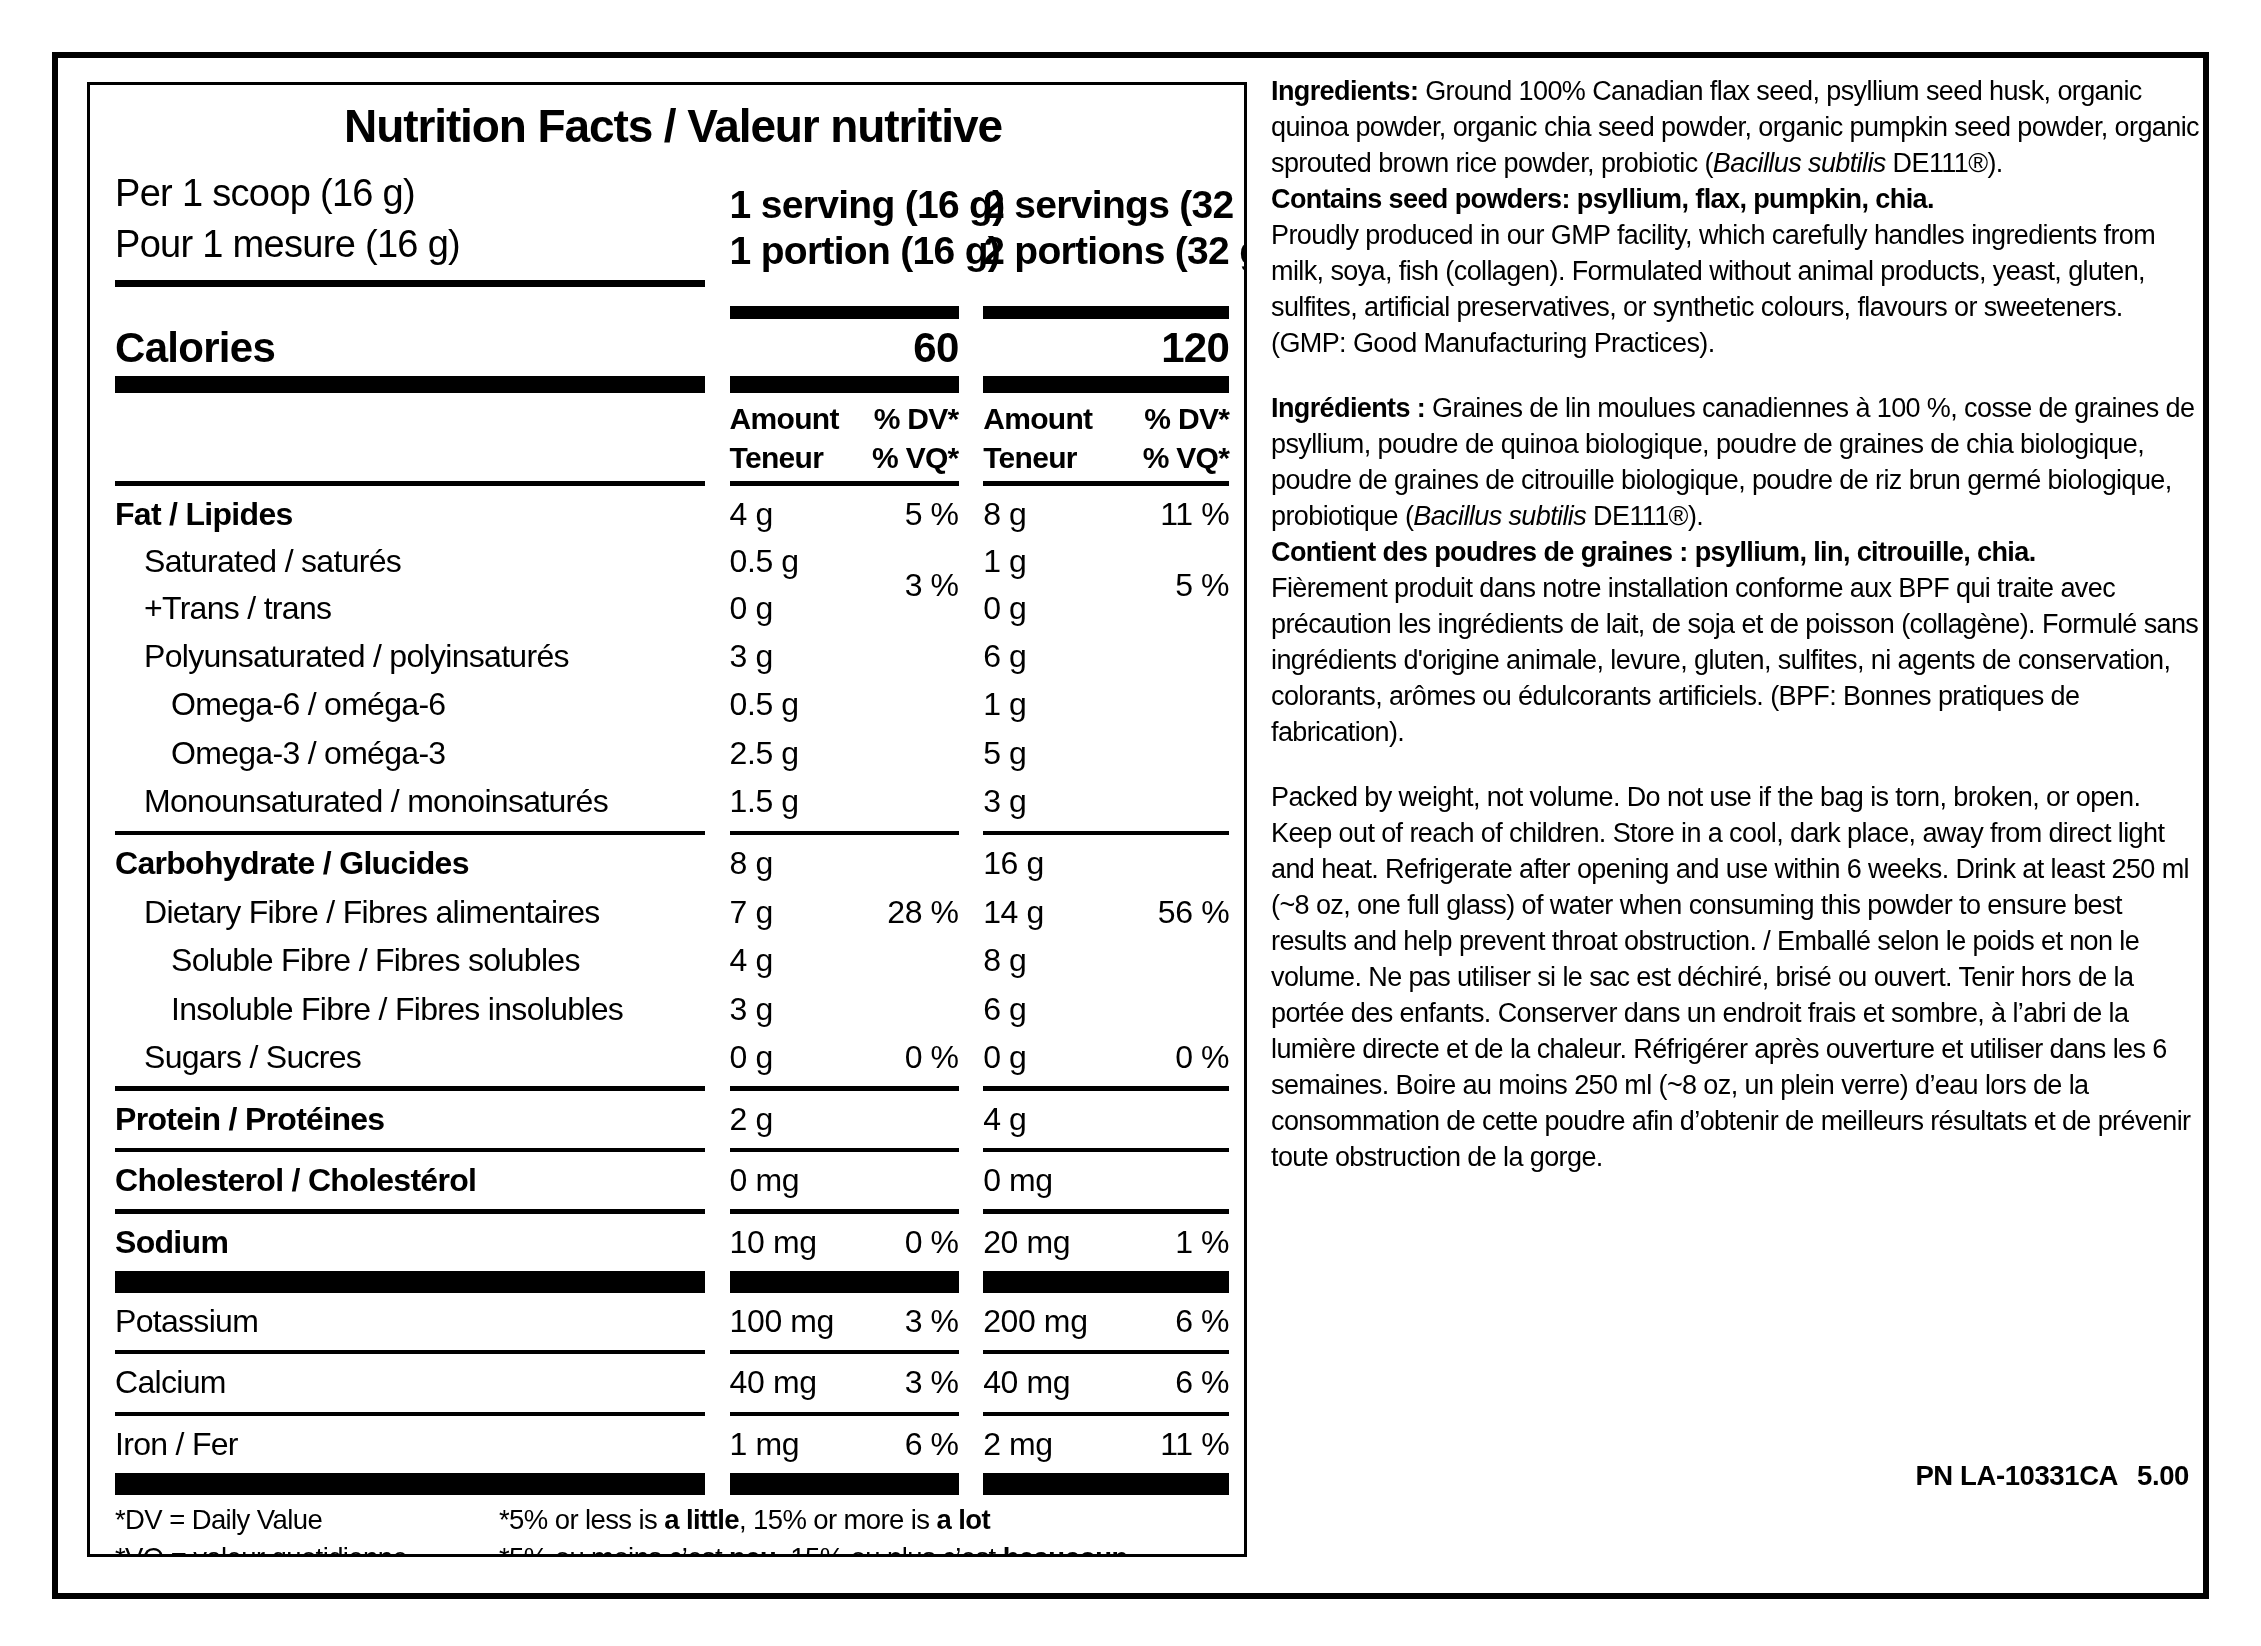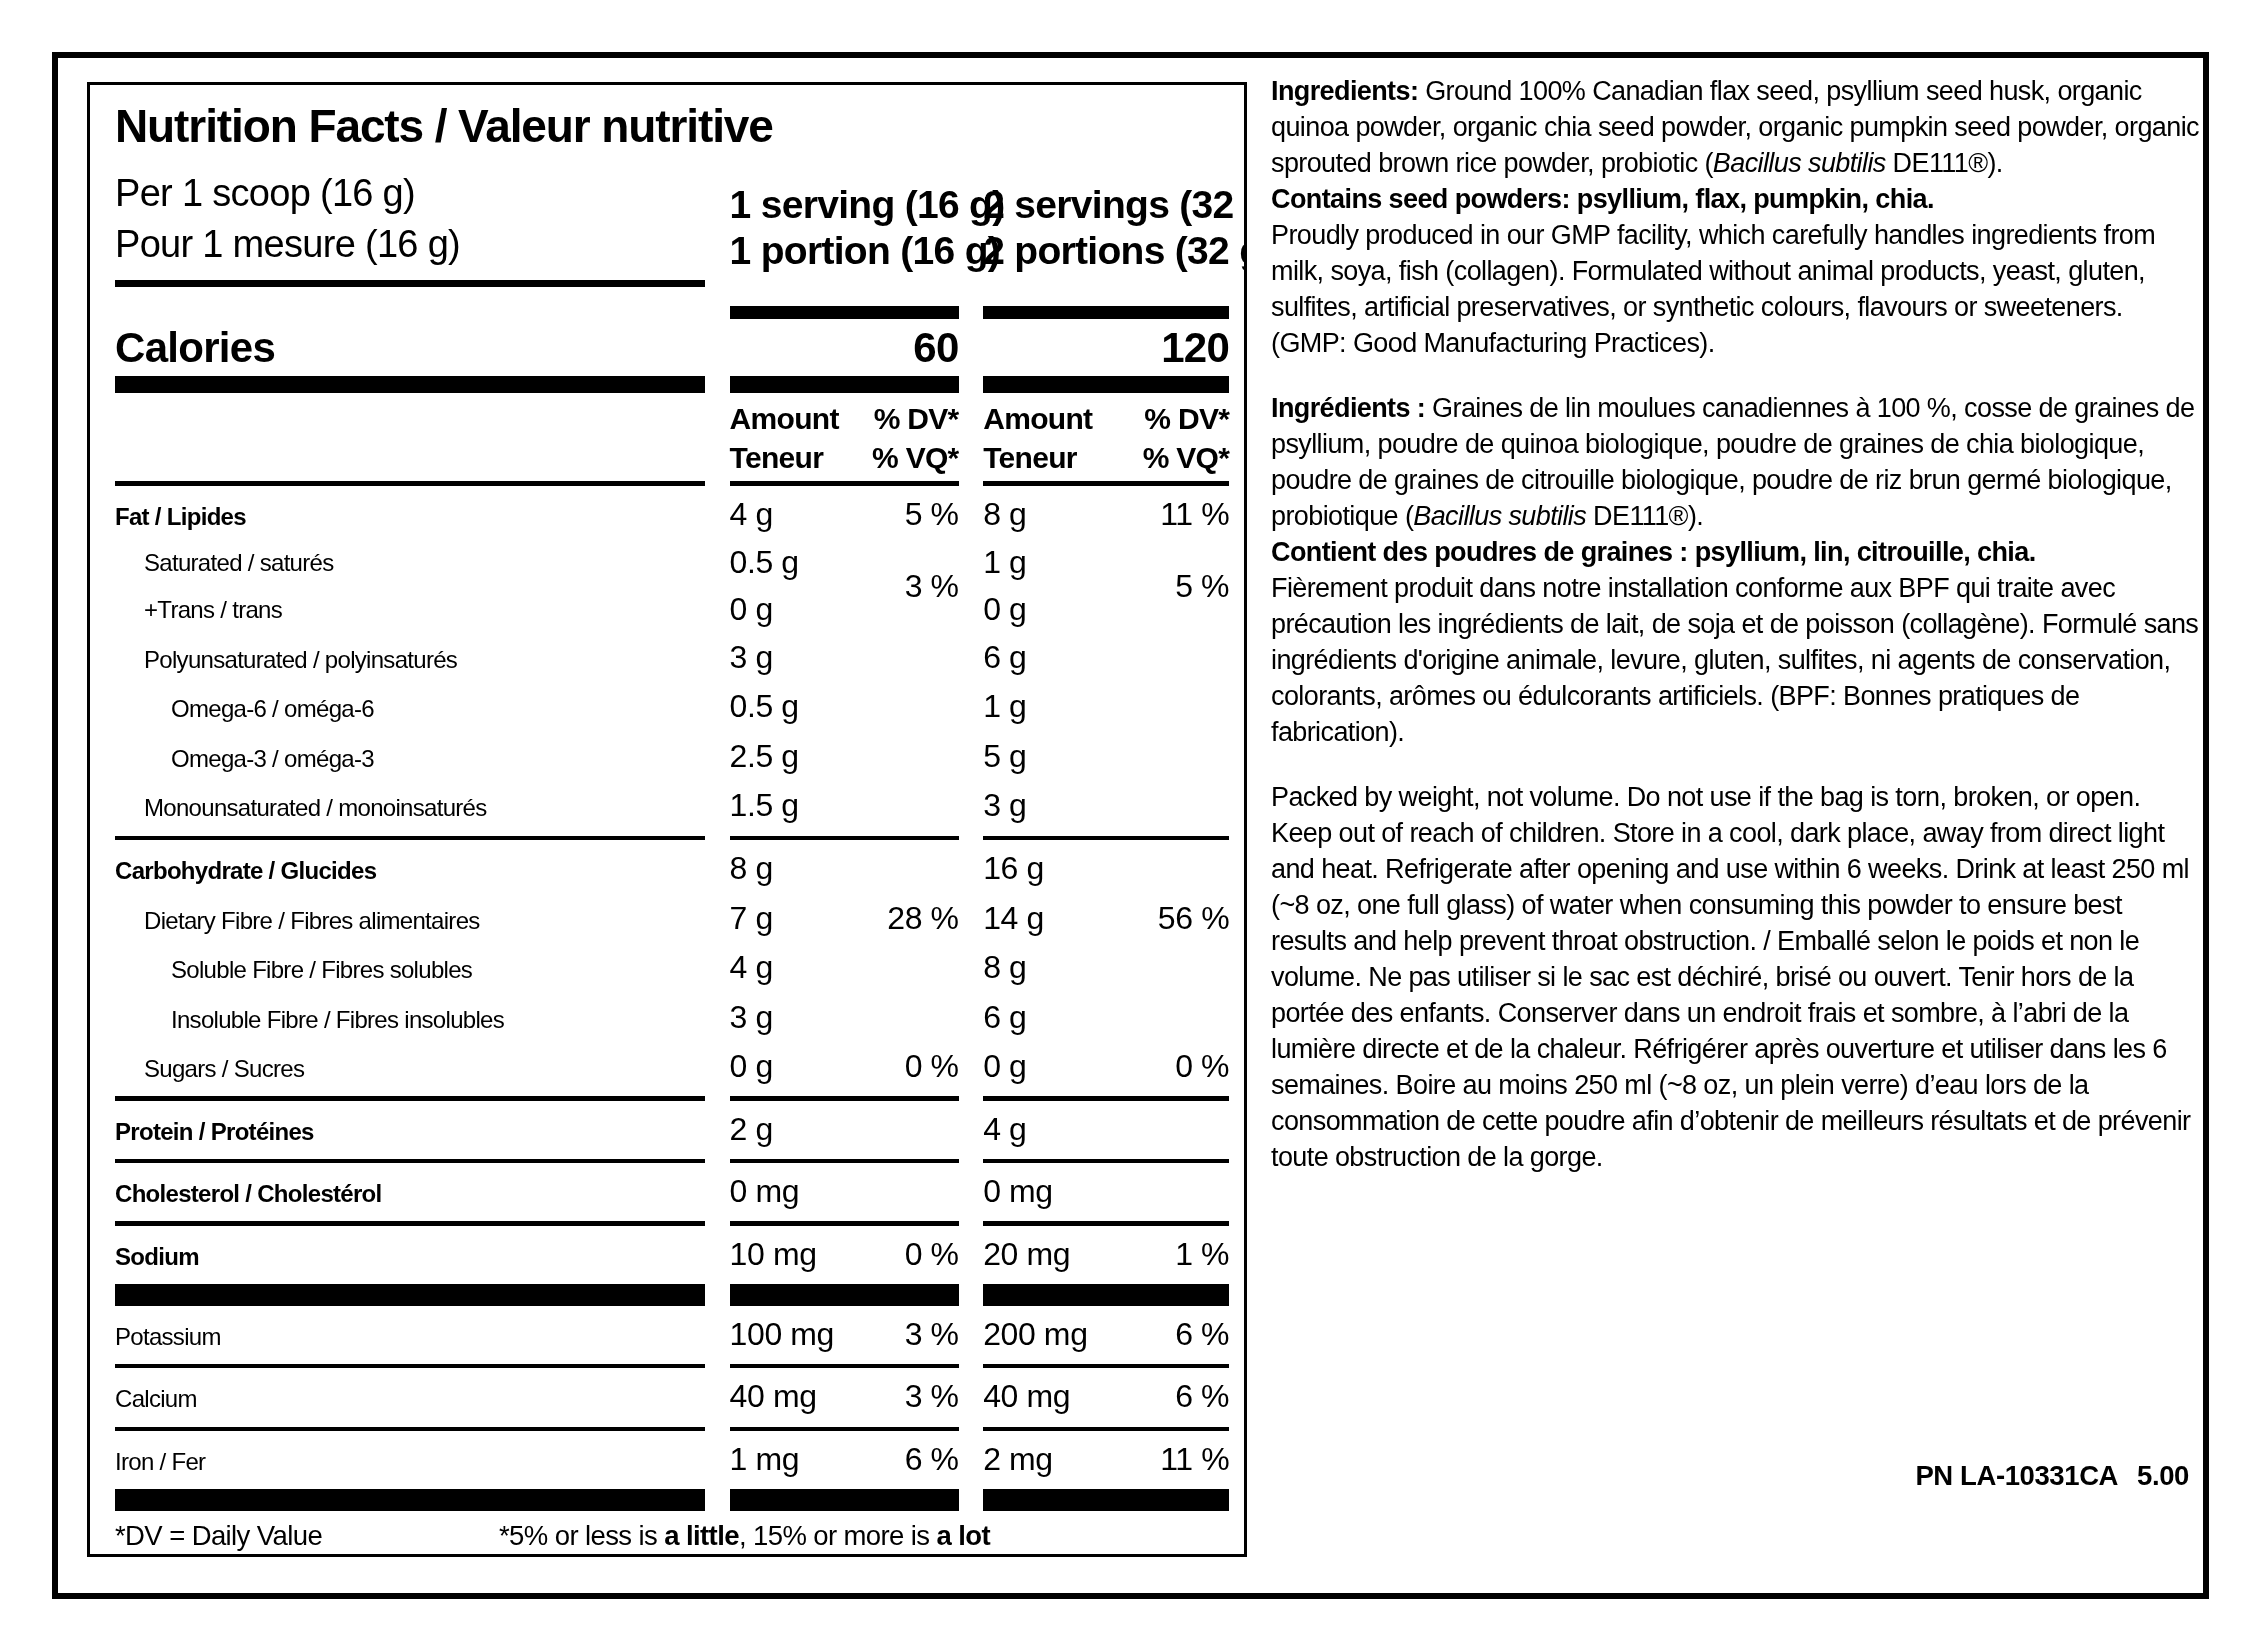--- a/index.html
+++ b/index.html
@@ -4,36 +4,36 @@
 <style>
   html,body{margin:0;padding:0;background:#ffffff;}
   body{width:2261px;height:1647px;font-family:"Liberation Sans",sans-serif;color:#000;}
   .page{position:relative;width:2261px;height:1647px;background:#fff;overflow:hidden;}
   .outer-frame{position:absolute;left:52px;top:52px;right:52px;bottom:48px;border:6.5px solid #000;}
 
   
   .nft{position:absolute;left:87px;top:82px;width:1160px;height:1475px;border:3.6px solid #000;
        box-sizing:border-box;background:#fff;padding:10px 13px 0 25px;overflow:hidden;}
   .ncols{display:grid;grid-template-columns:590px 229px 246px;column-gap:24.6px;align-items:baseline;}
-  .title{font-size:46px;font-weight:bold;letter-spacing:-1.1px;margin:4.3px 0 0 0;white-space:nowrap;}
+  .title{font-size:46px;font-weight:bold;letter-spacing:-1.1px;margin:4.3px 0 0 0;white-space:nowrap;text-align:center;}
   .serving{margin-top:14.5px;align-items:end;}
   .ssize{font-size:38px;line-height:51px;letter-spacing:-0.7px;white-space:nowrap;padding-bottom:4.3px;}
   .colhead{font-size:39px;line-height:46px;font-weight:bold;text-align:right;letter-spacing:-0.7px;white-space:nowrap;}
   .rrow{align-items:end;margin:4.3px 0;}
   .bar{background:#000;height:4.3px;}
   .h6{height:4.3px}.h10{height:7.2px}.h18{height:13px}.h24{height:17.4px}.h30{height:22px}
   .rule-serving{height:41px;}
   .rule-serving .bar.top{align-self:start;margin-top:1.4px;}
   .calories{margin-top:1.4px;}
   .cal-label{font-size:42px;font-weight:bold;letter-spacing:-0.7px;}
   .cal-val{font-size:42px;font-weight:bold;text-align:right;letter-spacing:-0.7px;}
   .amthead{margin:5.8px 0 2.9px 0;align-items:end;}
   .hl{display:flex;justify-content:space-between;font-weight:bold;font-size:30px;line-height:39px;letter-spacing:-0.7px;text-align:center;}
   .nrow{}
-  .nlabel{font-size:24px;line-height:35px;letter-spacing:-0.7px;white-space:nowrap;padding:5.8px 0;}
+  .nlabel{font-size:32px;line-height:35px;letter-spacing:-0.7px;white-space:nowrap;padding:5.8px 0;}
   .b{font-weight:bold;}
   .i{font-style:italic;}
   .ind1{padding-left:29px;}
   .ind2{padding-left:56px;}
   .nval{display:flex;justify-content:space-between;align-items:baseline;font-size:32px;letter-spacing:-0.4px;padding:5.8px 0;}
   .pair{align-items:start;}
   .plabels .nlabel{display:block;}
   .pval{position:relative;}
   .pval .amt{font-size:32px;line-height:35px;letter-spacing:-0.4px;padding:5.8px 0;}
   .pdv{position:absolute;right:0;top:50%;transform:translateY(-50%);font-size:32px;letter-spacing:-0.4px;}

